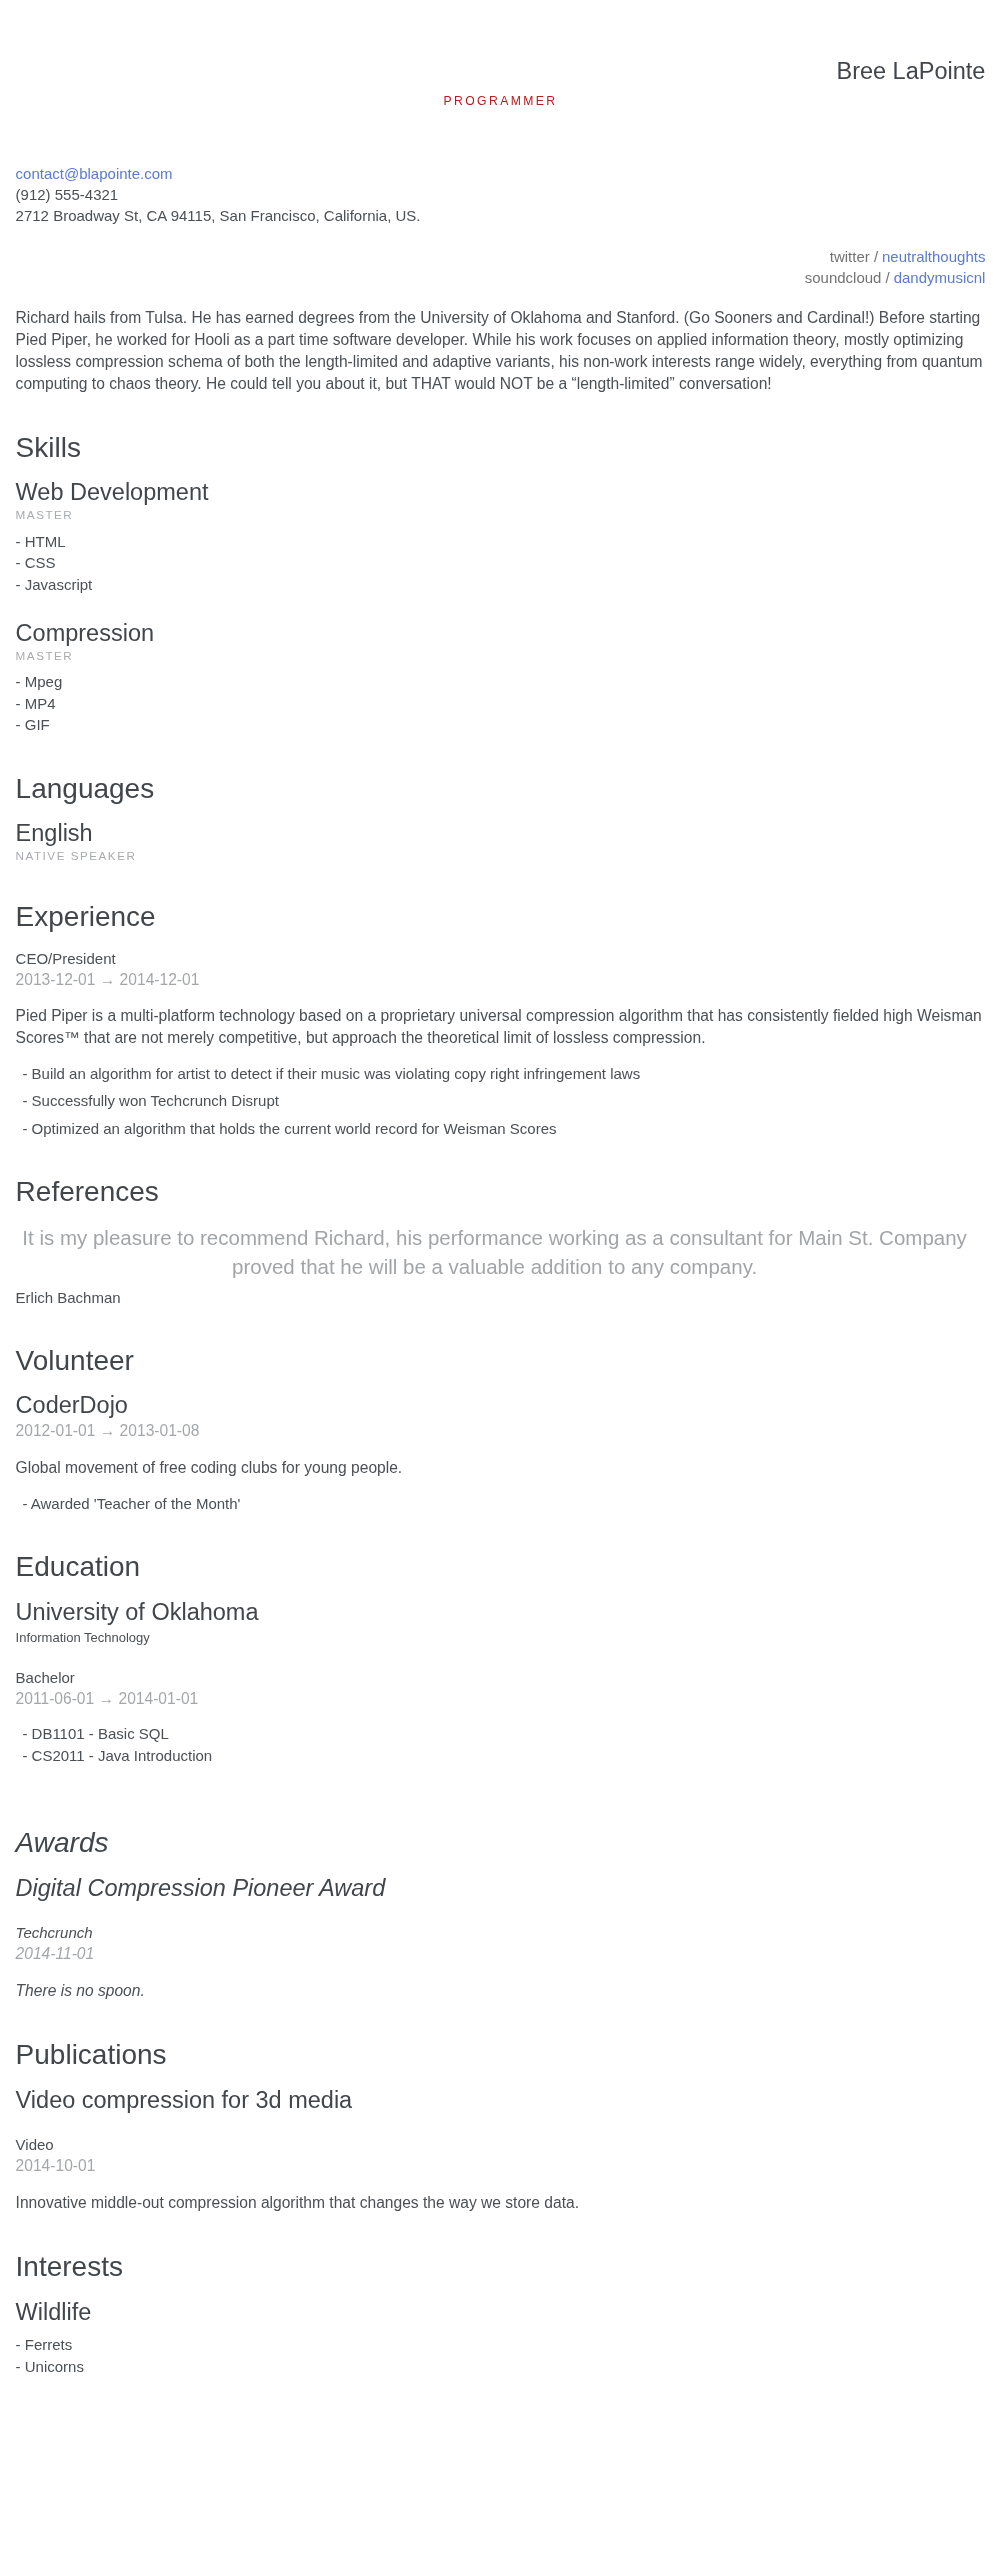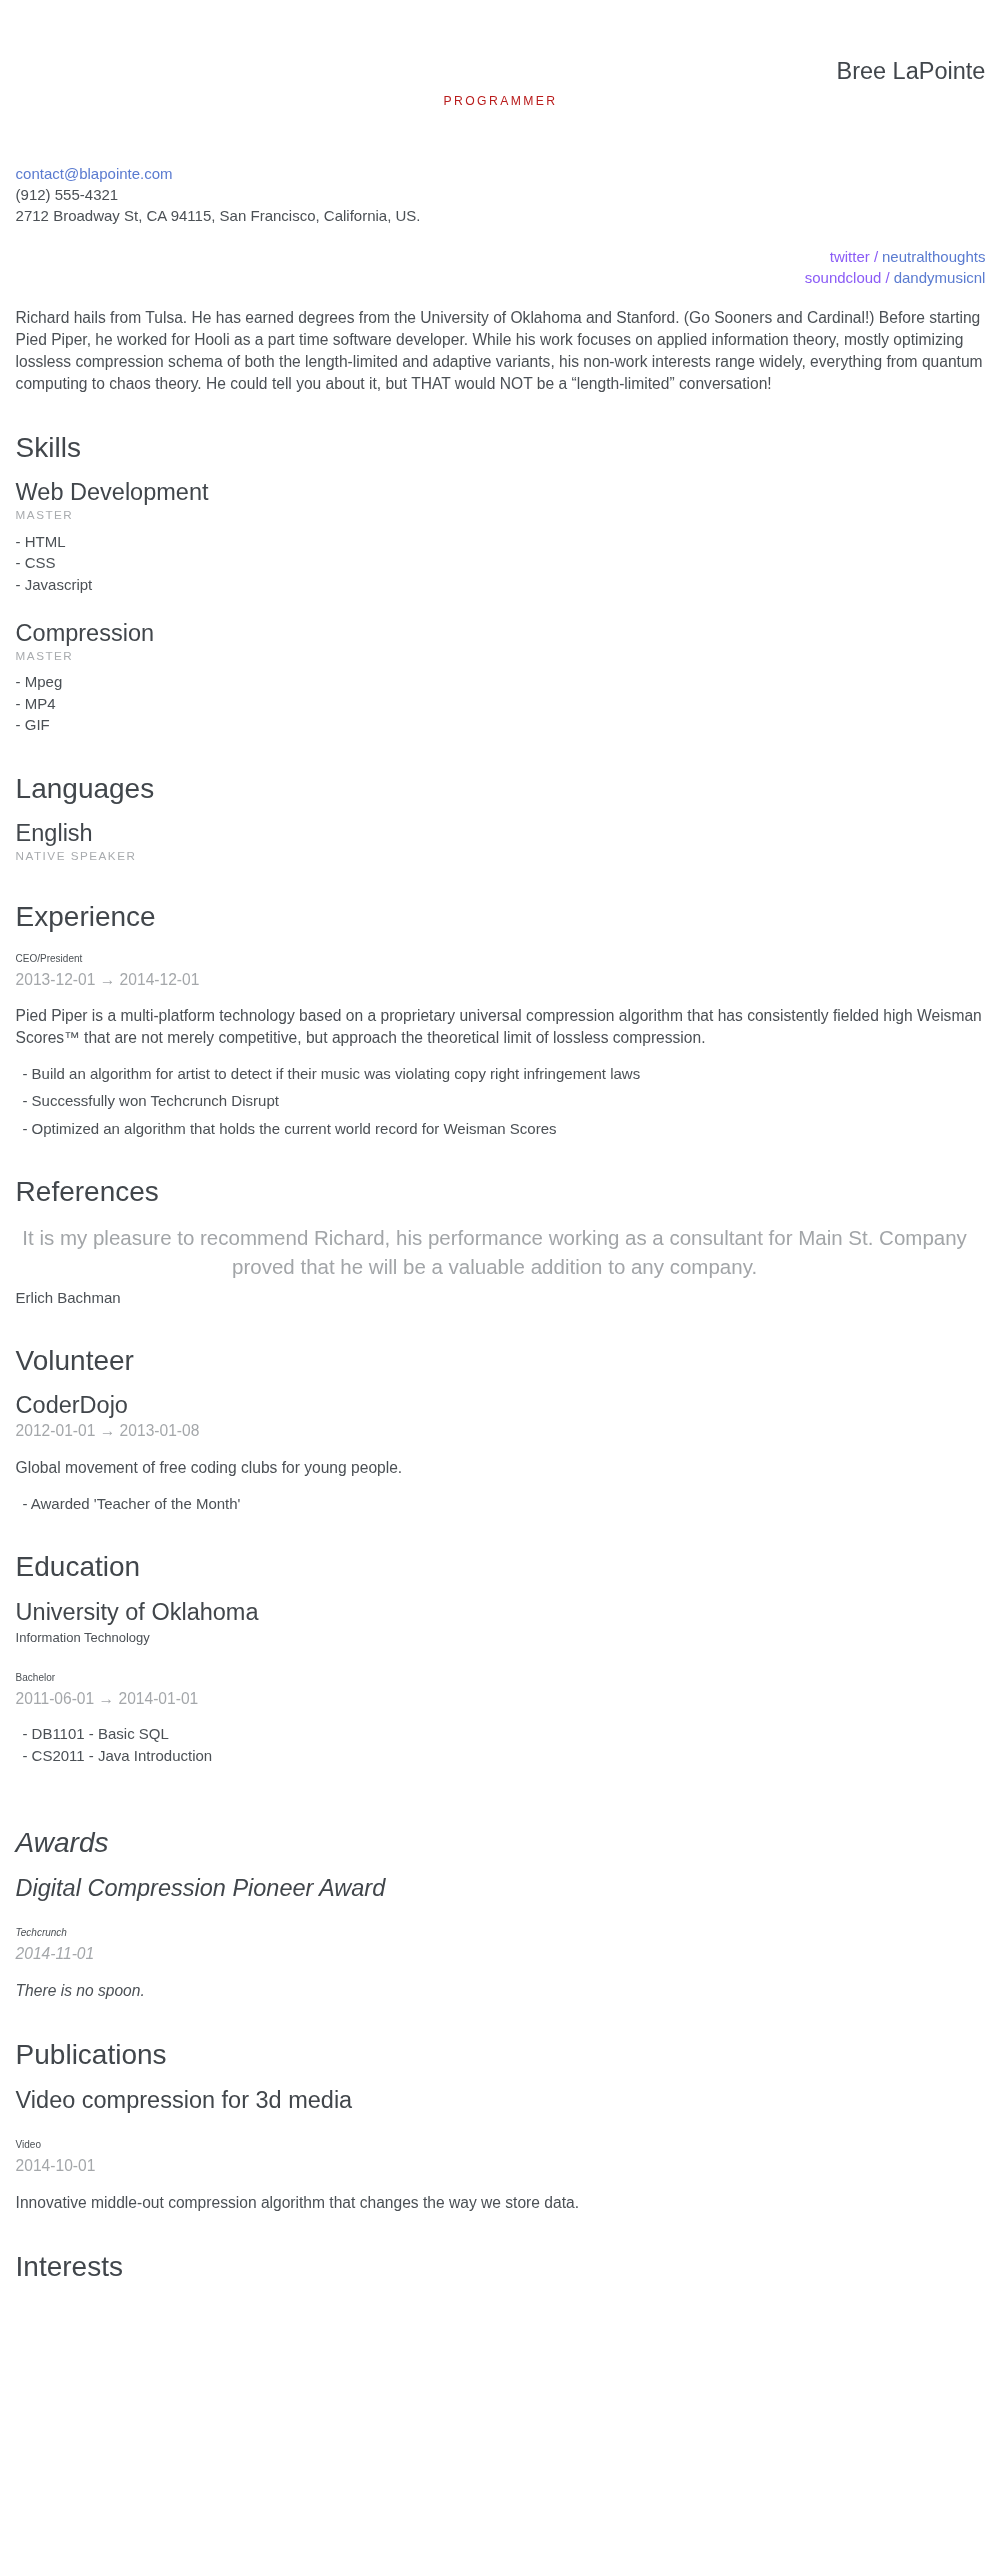--- a/index.html
+++ b/index.html
@@ -30,21 +30,21 @@
     line-height: 15.6px;
     letter-spacing: 2.4px;
     text-align: center;
     color: #b91c1c;
   }
 
   .contact { margin-top: 54px; font-size: 15px; line-height: 21px; }
   .contact .row { display: block; }
 
   .social { margin-top: 19.6px; text-align: right; font-size: 15px; line-height: 21.5px; }
-  .social .network { color: #8b5cf6; }
+  .social .network { color: #737373; }
   .social .username { margin-left: 3.9px; }
 
   .about { margin-top: 17.6px; max-width: 970px; }
 
   section { margin-top: 35px; }
   section.awards-extra { margin-top: 59px; font-style: italic; }
 
   h2.section-title {
     font-size: 28px;
     line-height: 35px;
@@ -64,21 +64,21 @@
     line-height: 15.6px;
     letter-spacing: 1.5px;
     color: #a8abae;
   }
   ul { list-style: none; }
   .plain-list { margin-top: 7.8px; font-size: 15px; }
   .plain-list li { line-height: 21.5px; }
   .group { margin-bottom: 23.5px; }
   .group:last-child { margin-bottom: 0; }
 
-  .position { font-size: 10px; line-height: 21px; color: #4b5055; }
+  .position { font-size: 15px; line-height: 21px; color: #4b5055; }
   .position.after-org { margin-top: 19.6px; }
   .dates { font-size: 15.6px; line-height: 21px; color: #a4a7aa; }
   .summary { margin-top: 15.6px; line-height: 22px; max-width: 970px; }
 
   .highlights { margin-top: 13.7px; margin-left: 6.8px; font-size: 15px; }
   .highlights li { line-height: 21.5px; margin-bottom: 5.9px; }
   .highlights li:last-child { margin-bottom: 0; }
   .courses { margin-top: 13.7px; margin-left: 6.8px; font-size: 15px; }
   .courses li { line-height: 21.5px; }
 
@@ -205,14 +205,21 @@
   <div>
     <div class="item-name">Video compression for 3d media</div>
     <div class="position after-org">Video</div>
     <div class="dates">2014-10-01</div>
     <p class="summary">Innovative middle-out compression algorithm that changes the way we store data.</p>
   </div>
 </section>
 
 <section>
   <h2 class="section-title">Interests</h2>
+  <div>
+    <div class="item-name">Wildlife</div>
+    <ul class="plain-list">
+      <li>- Ferrets</li>
+      <li>- Unicorns</li>
+    </ul>
+  </div>
 </section>
 
 
 </body></html>

